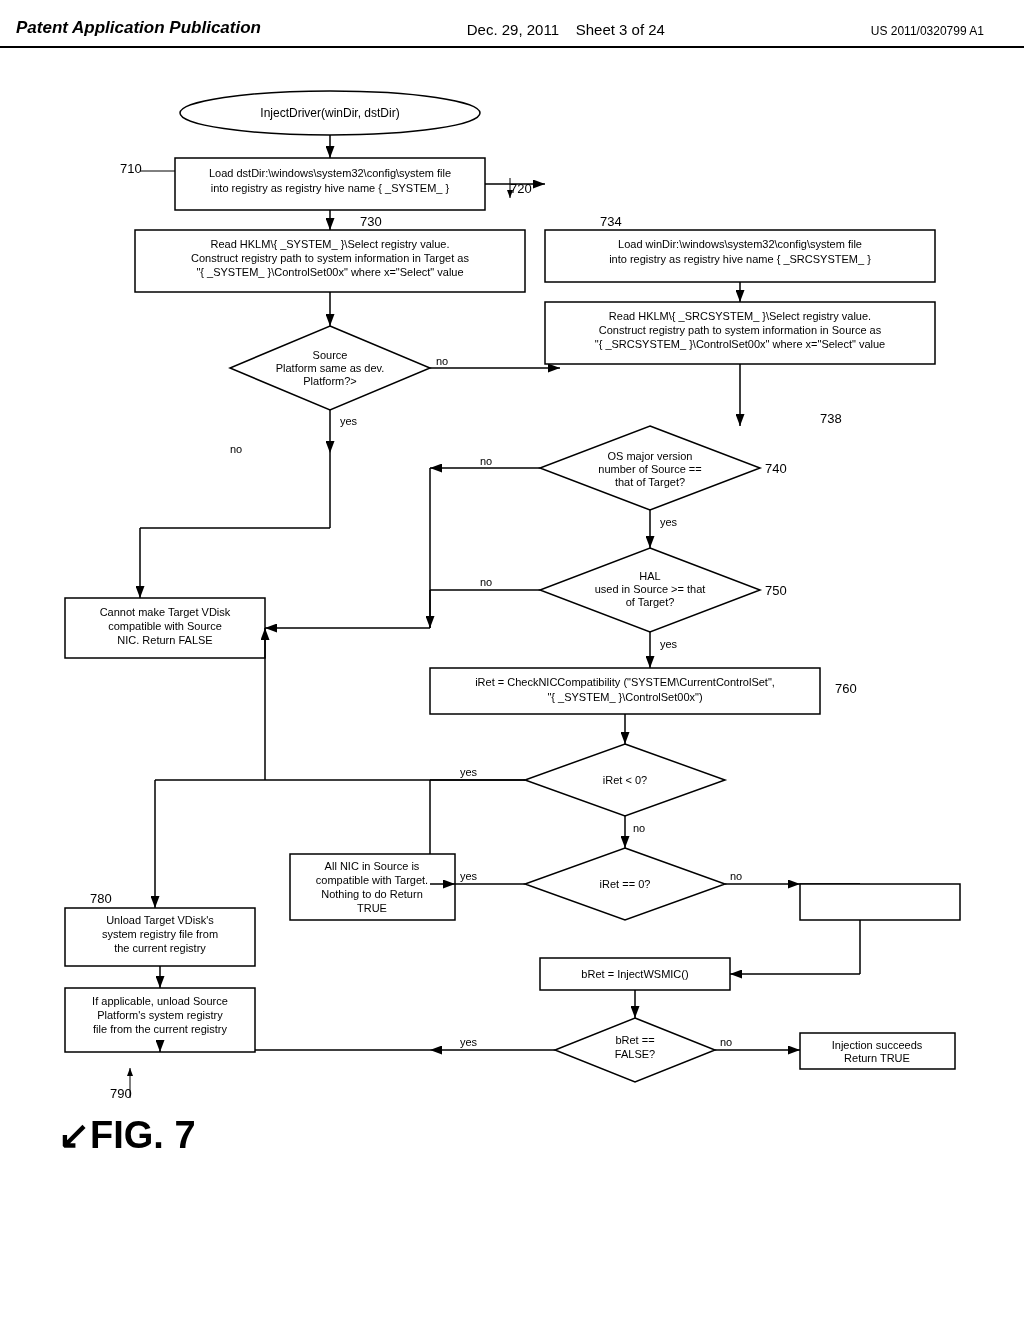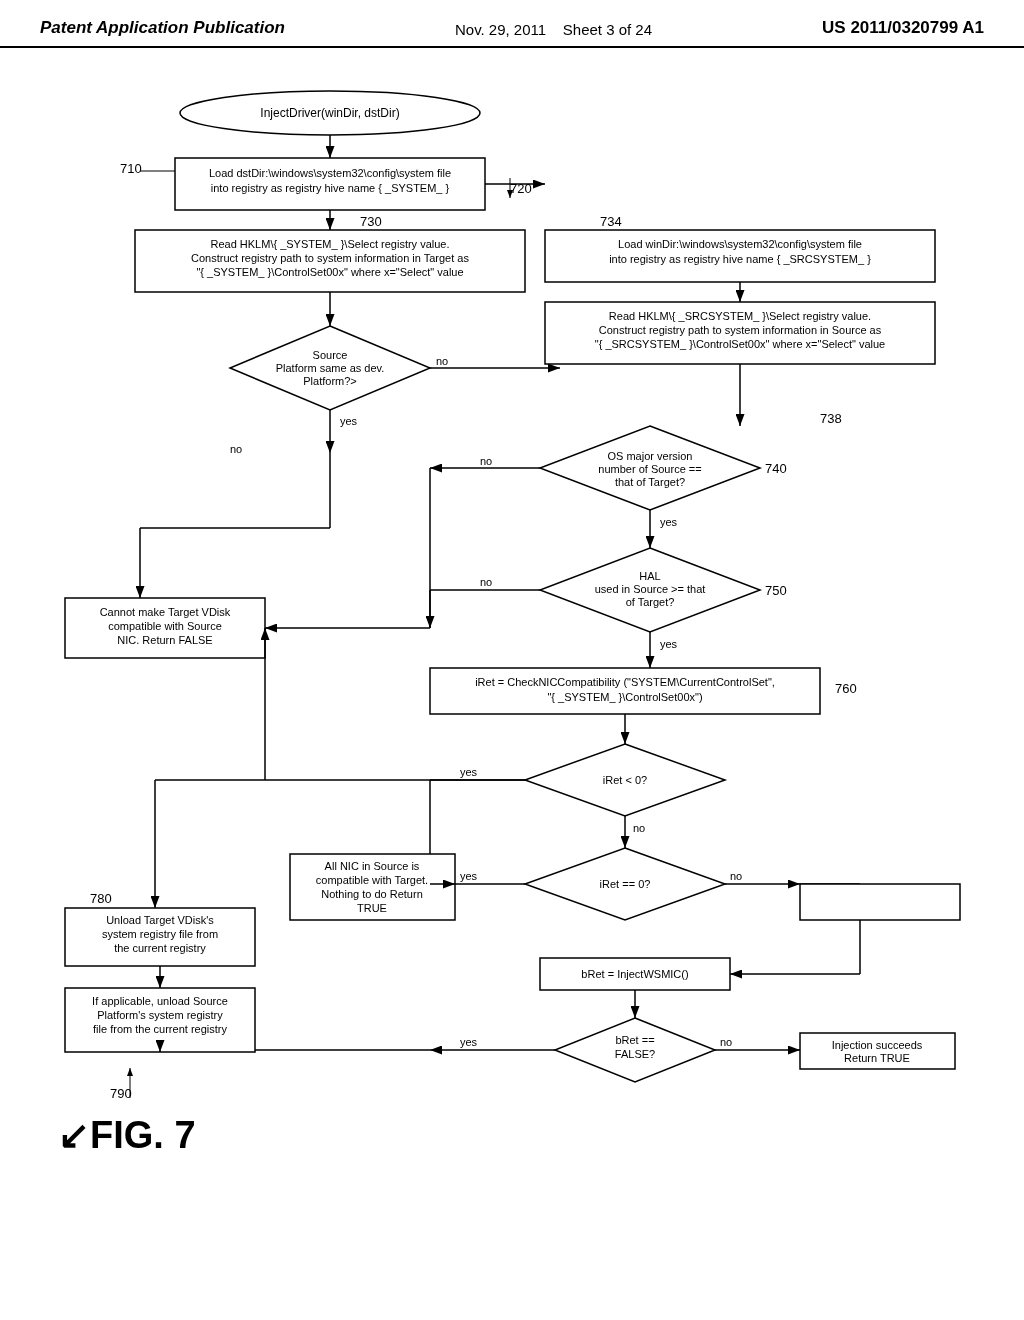--- a/index.html
+++ b/index.html
@@ -15,36 +15,36 @@
       width: 1024px;
       min-height: 1320px;
       background: #fff;
       position: relative;
       padding: 0;
     }
     .header {
       display: flex;
       align-items: flex-end;
       justify-content: space-between;
-      padding: 18px 40px 8px 40px;
+      padding: 18px 40px 8px 16px;
       border-bottom: 2px solid #000;
       margin-bottom: 10px;
     }
     .header-left {
       font-size: 17px;
       font-weight: bold;
       font-style: italic;
     }
     .header-center {
       font-size: 15px;
       text-align: center;
     }
     .header-right {
-      font-size: 17px;
-      font-weight: bold;
+      font-size: 12px;
+      font-weight: normal;
     }
     .diagram-area {
       position: relative;
       width: 100%;
       height: 1180px;
     }
     svg.flowchart {
       position: absolute;
       top: 0;
       left: 0;
@@ -52,21 +52,21 @@
       height: 1180px;
     }
   </style>
 </head>
 <body>
 
 <div class="page">
   <div class="header">
     <div class="header-left">Patent Application Publication</div>
     <div class="header-center">
-      <span>Nov. 29, 2011</span>&nbsp;&nbsp;&nbsp;
+      <span>Dec. 29, 2011</span>&nbsp;&nbsp;&nbsp;
       <span>Sheet 3 of 24</span>
     </div>
     <div class="header-right">US 2011/0320799 A1</div>
   </div>
 
   <div class="diagram-area">
     <svg class="flowchart" viewBox="0 0 1024 1180" xmlns="http://www.w3.org/2000/svg">
       <defs>
         <marker id="arrowhead" markerWidth="8" markerHeight="6" refX="8" refY="3" orient="auto">
           <polygon points="0 0, 8 3, 0 6" fill="#000"></polygon>

